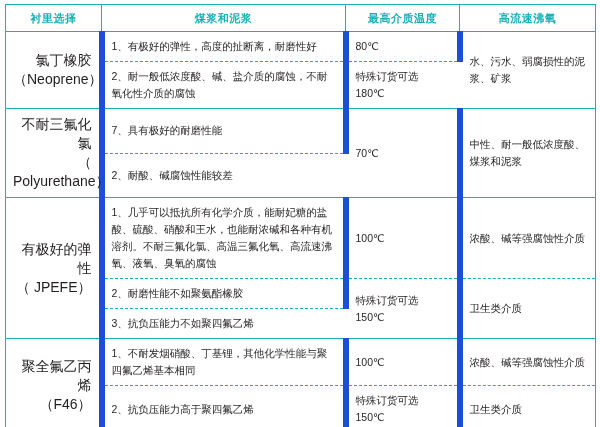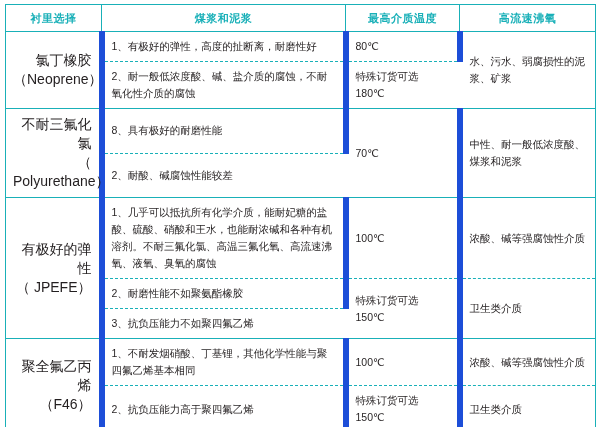--- a/index.html
+++ b/index.html
@@ -104,21 +104,21 @@
         <span class="tempnum">特殊订货可选</span>
         <span class="tempnum">180℃</span>
       </td>
     </tr>
 
     <tr>
       <td class="name solid-b" rowspan="2">
         <span class="sub">不耐三氟化氯</span>
         <span class="sub">（ Polyurethane）</span>
       </td>
-      <td class="desc dash-b">8、具有极好的耐磨性能</td>
+      <td class="desc dash-b">7、具有极好的耐磨性能</td>
       <td class="temp solid-b" rowspan="2">70℃</td>
       <td class="scope solid-b" rowspan="2">中性、耐一般低浓度酸、煤浆和泥浆</td>
     </tr>
     <tr>
       <td class="desc solid-b">2、耐酸、碱腐蚀性能较差</td>
     </tr>
 
     <tr>
       <td class="name solid-b" rowspan="3">
         <span class="sub">有极好的弹性</span>

